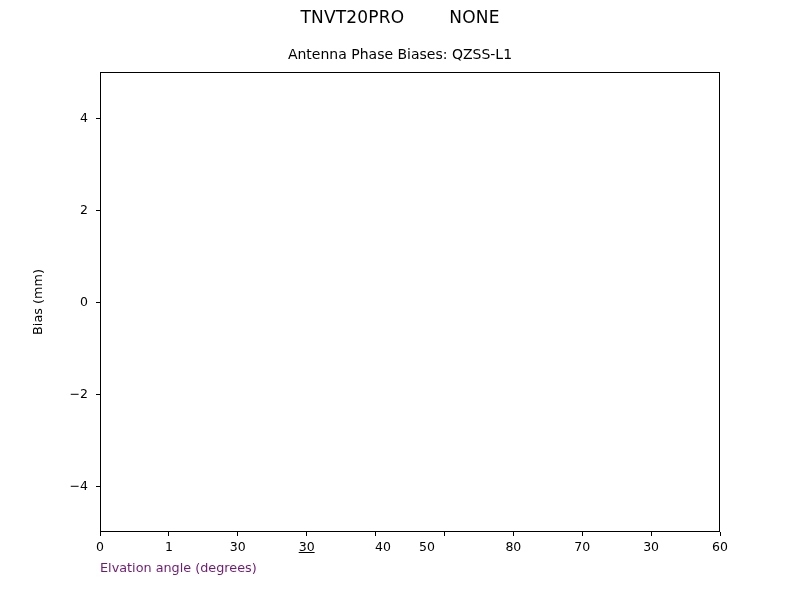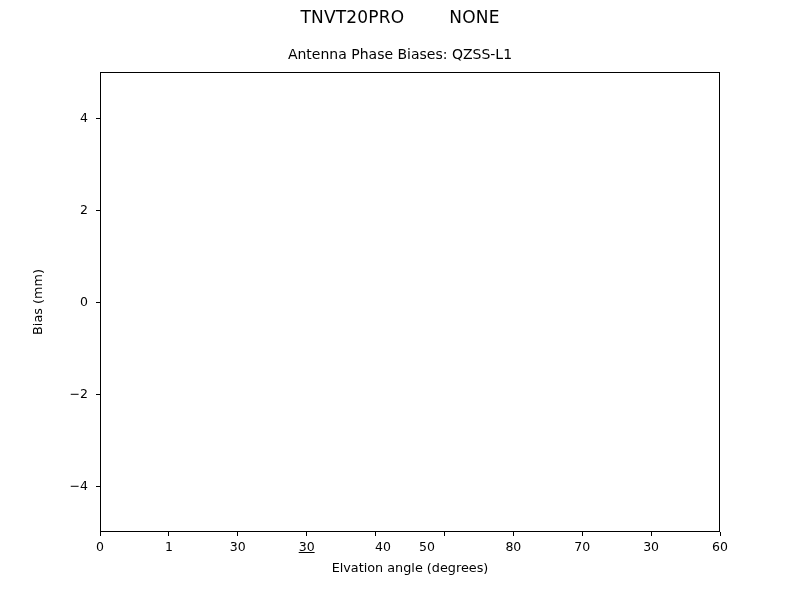--- a/index.html
+++ b/index.html
@@ -85,23 +85,23 @@
     text-align: right;
     width: 40px;
     left: 48px;
   }
   
   #xlabel {
     position: absolute;
     left: 100px;
     top: 560px;
     width: 620px;
-    text-align: center;
+    text-align: left;
     font-size: 12.8px;
-    color: #000000;
+    color: #701a75;
   }
   #ylabel {
     position: absolute;
     left: 0px;
     top: 0px;
     width: 460px;
     text-align: center;
     font-size: 12.8px;
     color: #000000;
     transform: rotate(-90deg);

